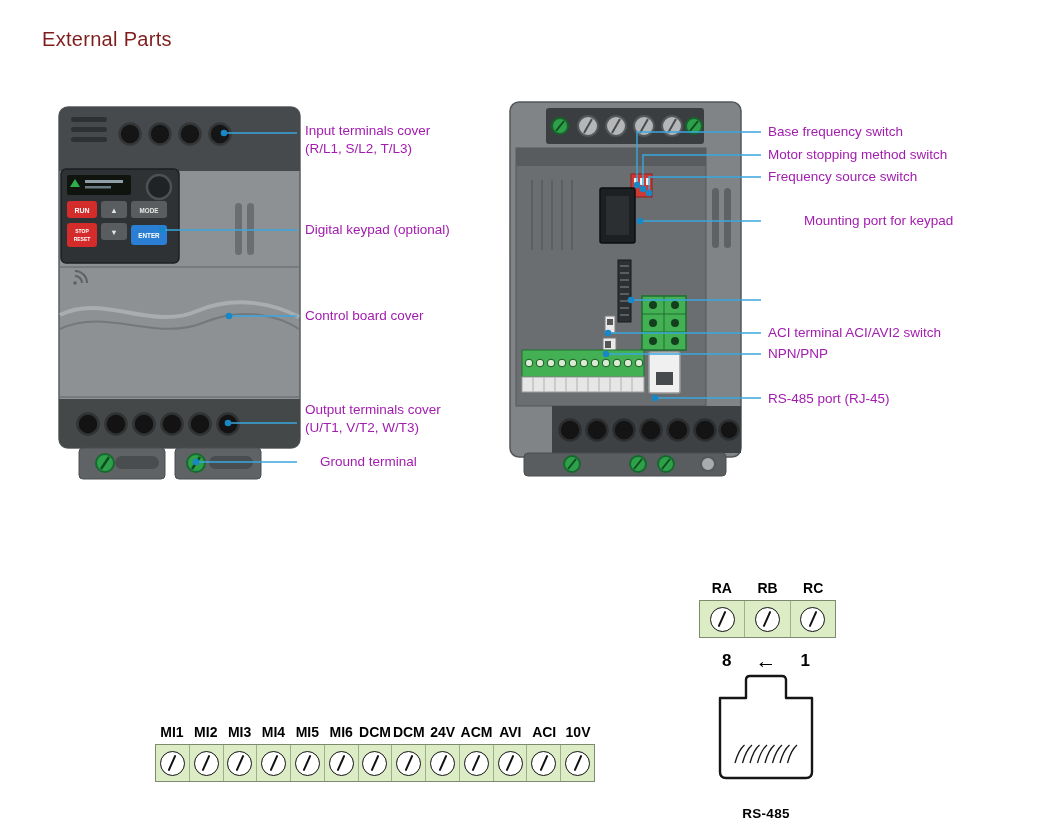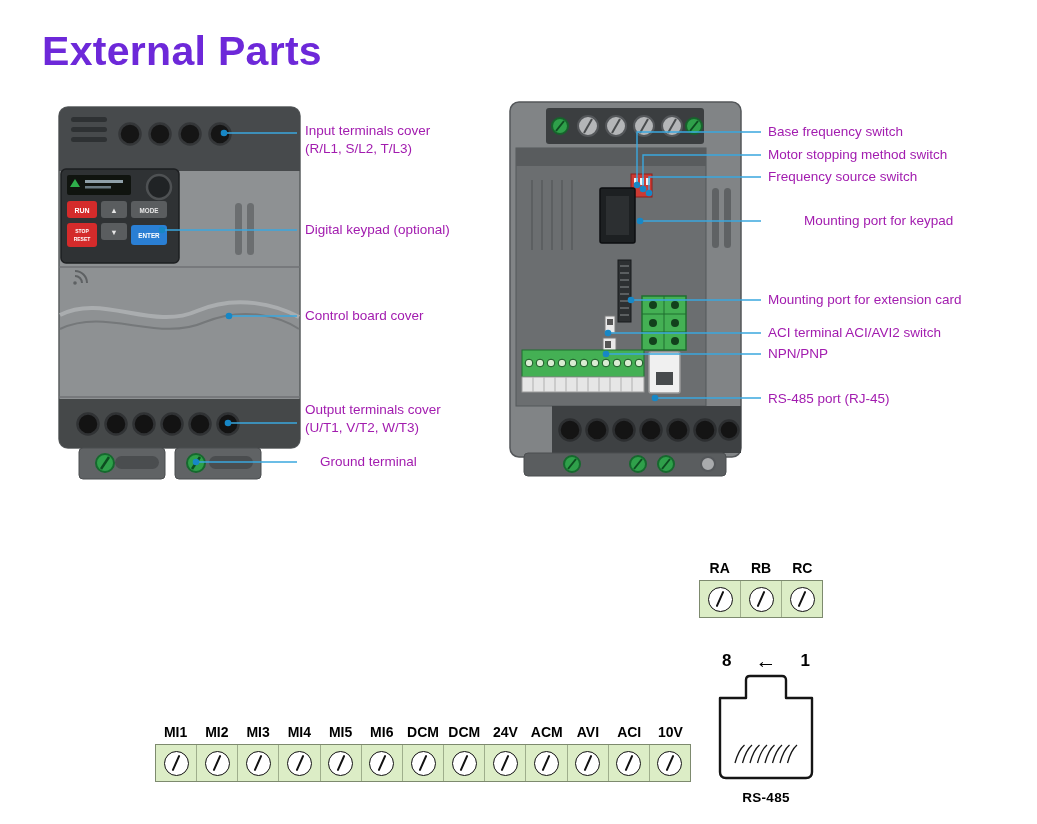--- a/index.html
+++ b/index.html
@@ -1,43 +1,43 @@
 <!DOCTYPE html>
 <html><head>
 <meta charset="utf-8">
 <style>
   *{margin:0;padding:0;box-sizing:border-box}
   html,body{background:#ffffff}
   .canvas{position:relative;width:1037px;height:824px;background:#fff;overflow:hidden;
           font-family:"Liberation Sans", sans-serif;color:#000}
-  .title{position:absolute;font-size:41px;font-weight:bold;color:#6d28d9;letter-spacing:.3px;white-space:nowrap}
+  .title{position:absolute;font-size:20px;font-weight:normal;color:#7f1d1d;letter-spacing:.3px;white-space:nowrap}
   #title-external{left:42px;top:28px}
   #title-control{left:42px;top:574px}
   .device{position:absolute}
   #device-front{left:57px;top:103px;width:245px;height:380px}
   #device-open{left:508px;top:100px;width:235px;height:378px}
   .overlay{position:absolute;left:0;top:0;pointer-events:none}
   .callout{position:absolute;font-size:13.5px;line-height:18px;white-space:nowrap;color:#a21caf}
   .tgroup{position:absolute}
   .trow{display:flex;margin-bottom:3px;height:17px}
   .tlab{flex:1;text-align:center;font-weight:bold;font-size:14px;color:#000}
   .tblock{display:flex;height:38px;background:#dcedc6;border:1.5px solid #7d8a6e}
   .tcell{flex:1;display:flex;align-items:center;justify-content:center;border-left:1px solid #9fae8c}
   .tcell:first-child{border-left:none}
   .screw{position:relative;width:25px;height:25px;border:1.7px solid #111;border-radius:50%;background:#fff}
   .screw::after{content:"";position:absolute;left:50%;top:50%;width:2px;height:17px;background:#111;
                 border-radius:1px;transform:translate(-50%,-50%) rotate(24deg)}
-  #group-relay{left:699px;top:560px;width:124px}
+  #group-relay{left:699px;top:580px;width:137px}
   #group-analog{left:561px;top:652px;width:124px}
-  #group-main{left:155px;top:724px;width:536px}
+  #group-main{left:155px;top:724px;width:440px}
   #rj45{position:absolute;left:712px;top:650px;width:108px;text-align:center}
   .rj45-pins{display:flex;justify-content:space-between;align-items:center;padding:0 10px;height:22px;
              font-weight:bold;font-size:17px}
   .rj45-arrow{font-size:21px;line-height:18px;font-weight:bold}
-  .rj45-caption{font-weight:bold;font-size:13.5px;margin-top:2px;letter-spacing:.3px}
+  .rj45-caption{font-weight:bold;font-size:13.5px;margin-top:18px;letter-spacing:.3px}
   svg text{font-family:"Liberation Sans", sans-serif}
 </style>
 </head>
 <body>
 
 <div class="canvas">
 
   <div class="title" id="title-external">External Parts</div>
 
   <div class="device" id="device-front">
@@ -325,23 +325,20 @@
   </div>
   <div class="callout" style="left:768px;top:146px">
     <div>Motor stopping method switch</div>
   </div>
   <div class="callout" style="left:768px;top:168px">
     <div>Frequency source switch</div>
   </div>
   <div class="callout" style="left:804px;top:212px">
     <div>Mounting port for keypad</div>
   </div>
-  <div class="callout" style="left:768px;top:291px">
-    <div>Mounting port for extension card</div>
-  </div>
   <div class="callout" style="left:768px;top:324px">
     <div>ACI terminal ACI/AVI2 switch</div>
   </div>
   <div class="callout" style="left:768px;top:345px">
     <div>NPN/PNP</div>
   </div>
   <div class="callout" style="left:768px;top:390px">
     <div>RS-485 port (RJ-45)</div>
   </div>
 

